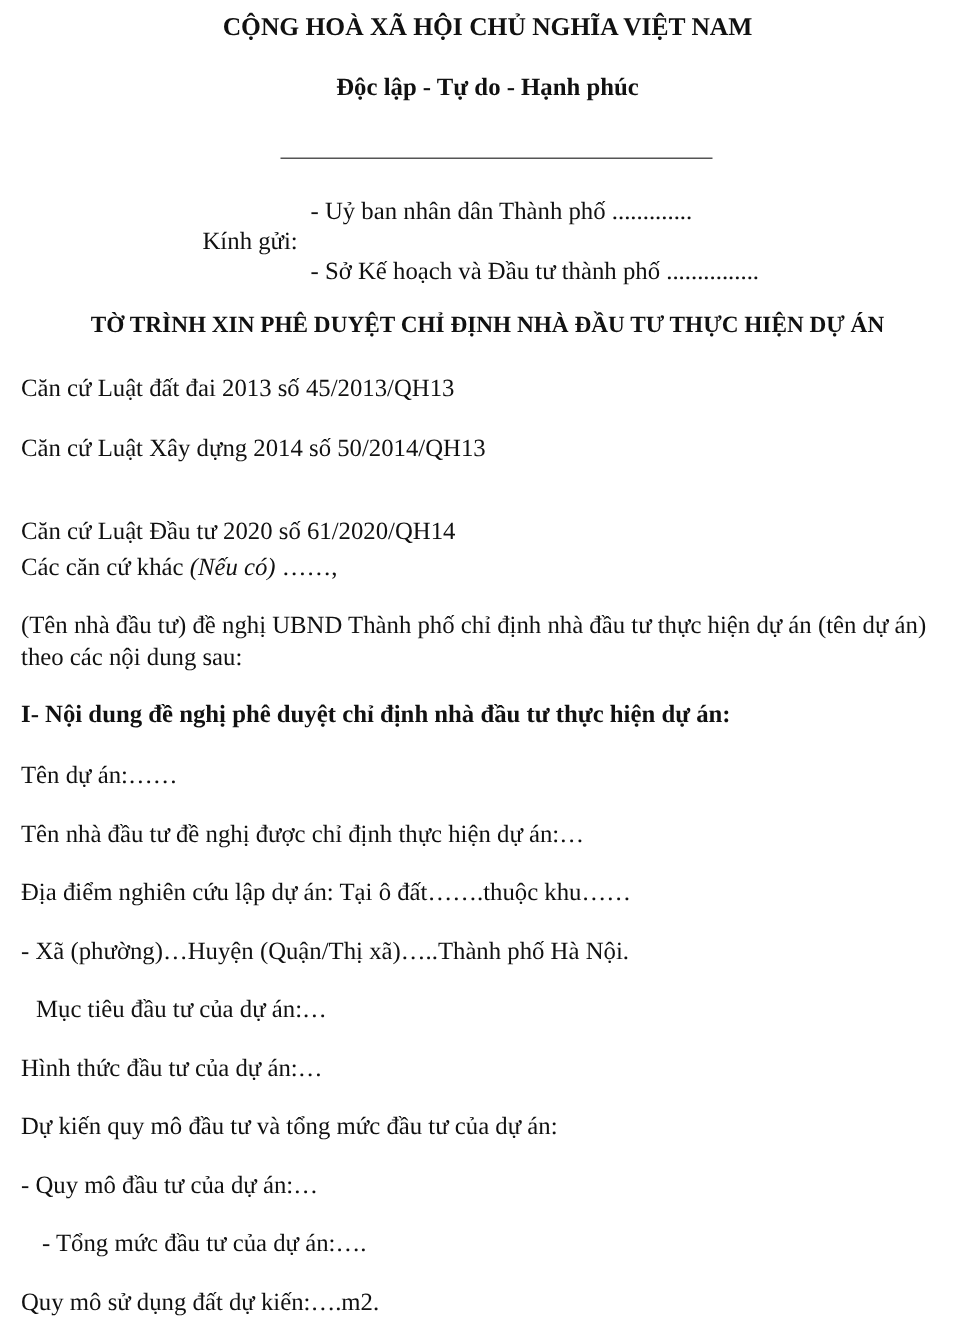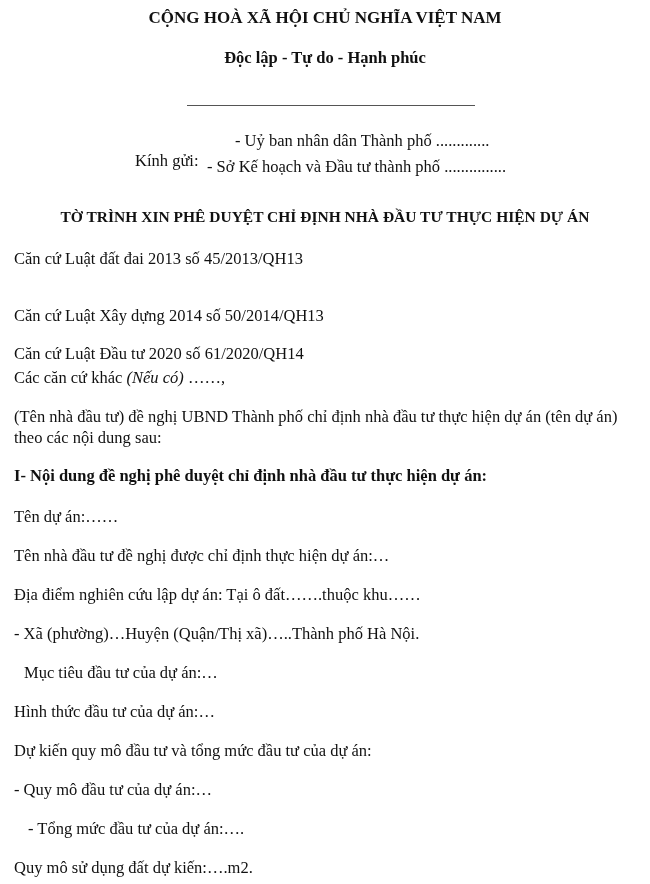--- a/index.html
+++ b/index.html
@@ -39,28 +39,28 @@
       white-space: normal;
     }
   </style>
 </head>
 <body>
 
 <div class="abs center bold t17" style="top:8px;">CỘNG HOÀ XÃ HỘI CHỦ NGHĨA VIỆT NAM</div>
 <div class="abs center bold t16" style="top:48px; left:0;">Độc lập - Tự do - Hạnh phúc</div>
 <div class="divider"></div>
 
-<div class="abs t16" style="left:207px; top:131px;margin-left:28px;">- Uỷ ban nhân dân Thành phố .............</div>
+<div class="abs t16" style="left:207px; top:131px;">- Uỷ ban nhân dân Thành phố .............</div>
 <div class="abs t16" style="left:135px; top:151px;">Kính gửi:</div>
-<div class="abs t16" style="left:207px; top:157px;">- Sở Kế hoạch và Đầu tư thành phố ...............</div>
+<div class="abs t16" style="left:207px; top:171px;">- Sở Kế hoạch và Đầu tư thành phố ...............</div>
 
 <div class="abs center bold t15b" style="top:208px;">TỜ TRÌNH XIN PHÊ DUYỆT CHỈ ĐỊNH NHÀ ĐẦU TƯ THỰC HIỆN DỰ ÁN</div>
 
 <div class="abs t16" style="left:14px; top:249px;text-align:right;">Căn cứ Luật đất đai 2013 số 45/2013/QH13</div>
-<div class="abs t16" style="left:14px; top:289px;margin-top:17px;">Căn cứ Luật Xây dựng 2014 số 50/2014/QH13</div>
+<div class="abs t16" style="left:14px; top:289px;">Căn cứ Luật Xây dựng 2014 số 50/2014/QH13</div>
 <div class="abs t16" style="left:14px; top:344px;">Căn cứ Luật Đầu tư 2020 số 61/2020/QH14</div>
 <div class="abs t16" style="left:14px; top:368px;">
   <span>Các căn cứ khác </span><span class="italic">(Nếu có)</span><span> ……,</span>
 </div>
 
 <div class="para" style="top:406px;">(Tên nhà đầu tư) đề nghị UBND Thành phố chỉ định nhà đầu tư thực hiện dự án (tên dự án) theo các nội dung sau:</div>
 
 <div class="abs bold t16" style="left:14px; top:466px;">I- Nội dung đề nghị phê duyệt chỉ định nhà đầu tư thực hiện dự án:</div>
 
 <div class="abs t16" style="left:14px; top:507px;">Tên dự án:……</div>

